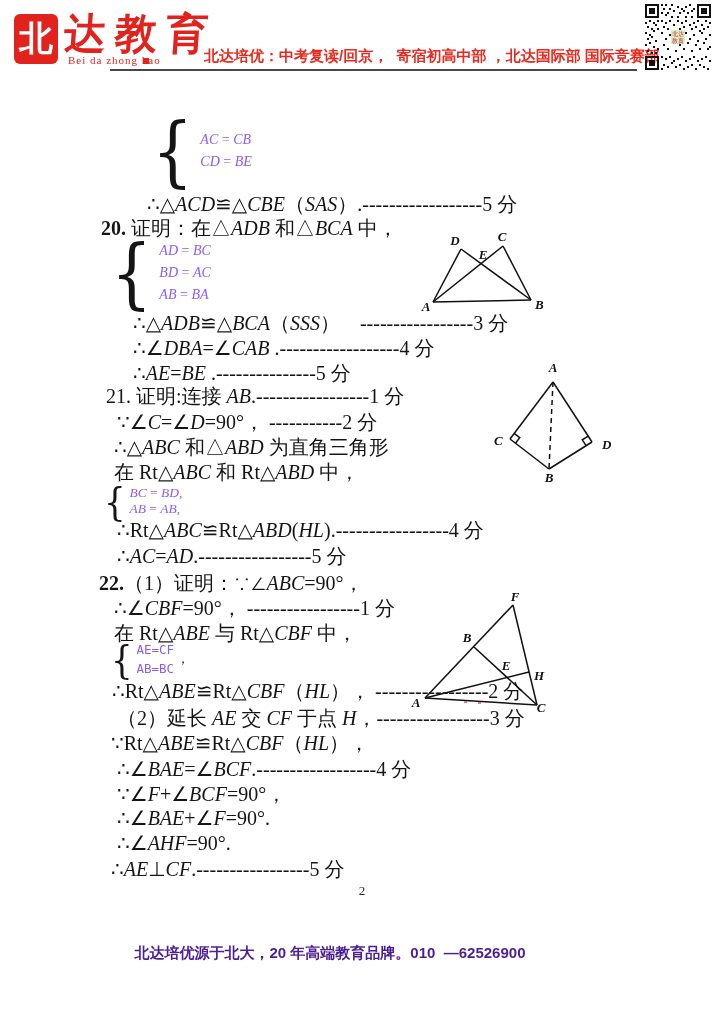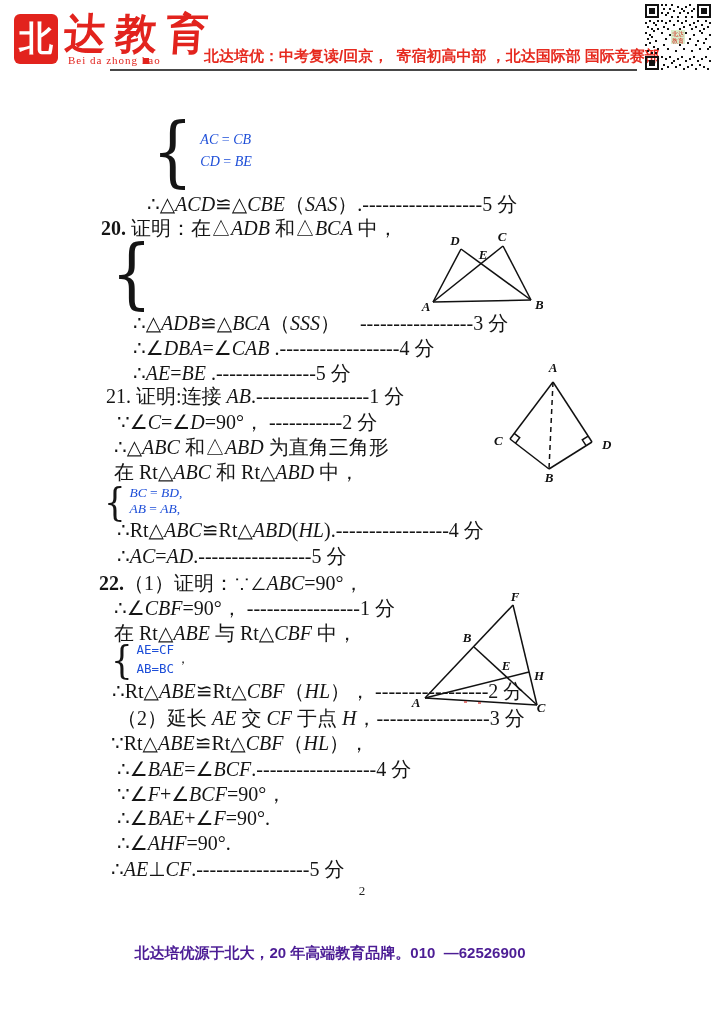--- a/index.html
+++ b/index.html
@@ -20,21 +20,21 @@
   
   .tline{position:absolute;font-size:20px;white-space:pre;color:#151515;}
   .tline i{font-style:italic;}
   .hnum{font-weight:bold;}
   .sys{position:absolute;display:flex;align-items:center;}
   .brace{font-family:"DejaVu Serif",serif;font-weight:400;color:#151515;line-height:0.9;
          transform:scaleX(0.85);transform-origin:left center;}
   .brace3{font-size:76px;}
   .brace2{font-size:40px;}
   .sys-col{display:flex;flex-direction:column;}
-  .sys-line{font-size:14px;white-space:pre;line-height:22px;color:#1d4ed8;}
+  .sys-line{font-size:14px;white-space:pre;line-height:22px;color:#8b5cf6;}
   .sys-line.small{font-size:13.5px;line-height:16px;}
   .sys-line.mono{font-family:"DejaVu Sans Mono",monospace;font-size:12.5px;line-height:19px;}
   .sys-suffix{font-size:14px;align-self:center;margin-left:2px;}
   
   .diagram{position:absolute;}
   .diagram line,.diagram polyline{stroke:#111;stroke-width:1.5;fill:none;}
   .diagram .dashed{stroke-dasharray:5,4;}
   .diagram text{font-family:"Liberation Serif",serif;font-style:italic;font-weight:bold;
                 font-size:13px;fill:#111;}
   .diagram .redmark{stroke:#d9534f;stroke-width:1.5;}
@@ -75,20 +75,25 @@
     <div class="sys-col">
       <div class="sys-line"><i>AC</i> = <i>CB</i></div>
       <div class="sys-line"><i>CD</i> = <i>BE</i></div>
     </div>
   </div>
   <div class="tline" style="left:147px;top:191px;">∴△<i>ACD</i>≌△<i>CBE</i>（<i>SAS</i>）.------------------5 分</div>
 
   <div class="tline" style="left:101px;top:215px;"><span class="hnum">20.</span><span> 证明：在△<i>ADB</i> 和△<i>BCA</i> 中，</span></div>
   <div class="sys" style="left:111px;top:239px;">
     <span class="brace brace3">{</span>
+    <div class="sys-col">
+      <div class="sys-line"><i>AD</i> = <i>BC</i></div>
+      <div class="sys-line"><i>BD</i> = <i>AC</i></div>
+      <div class="sys-line"><i>AB</i> = <i>BA</i></div>
+    </div>
   </div>
   <div class="tline" style="left:133px;top:310px;">∴△<i>ADB</i>≌△<i>BCA</i>（<i>SSS</i>）    -----------------3 分</div>
   <div class="tline" style="left:133px;top:335px;">∴∠<i>DBA</i>=∠<i>CAB</i> .------------------4 分</div>
   <div class="tline" style="left:133px;top:360px;">∴<i>AE</i>=<i>BE</i> .---------------5 分</div>
 
   <svg class="diagram" style="left:413px;top:230px;" width="130" height="82" viewBox="0 0 130 82">
     <g>
       <line x1="20" y1="72" x2="118" y2="70"></line>
       <line x1="20" y1="72" x2="48" y2="19"></line>
       <line x1="48" y1="19" x2="118" y2="70"></line>

